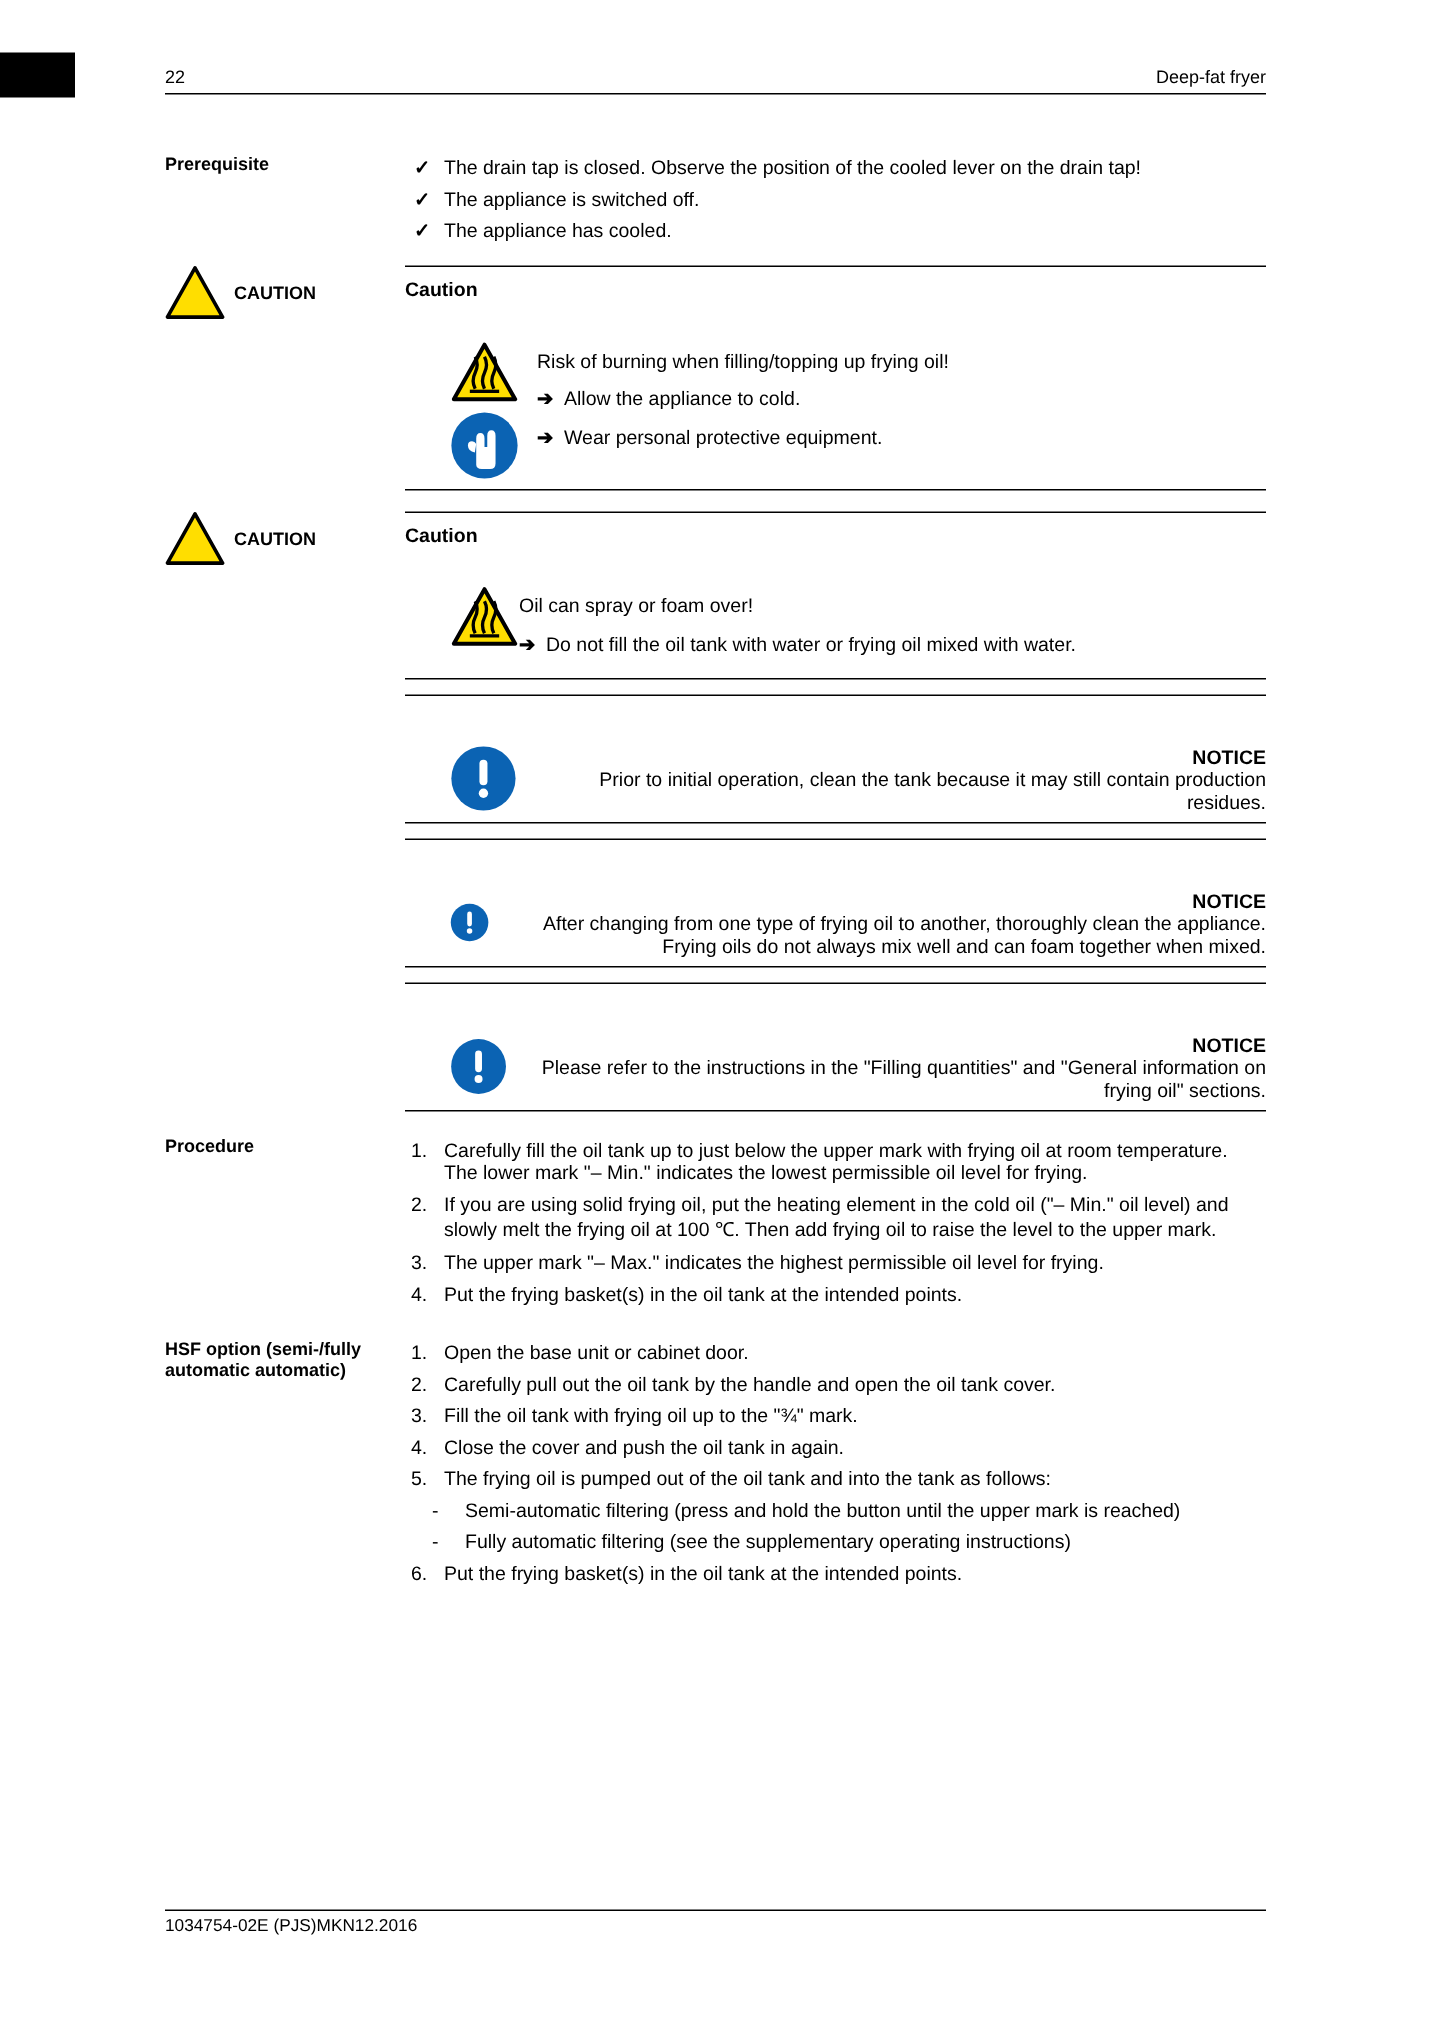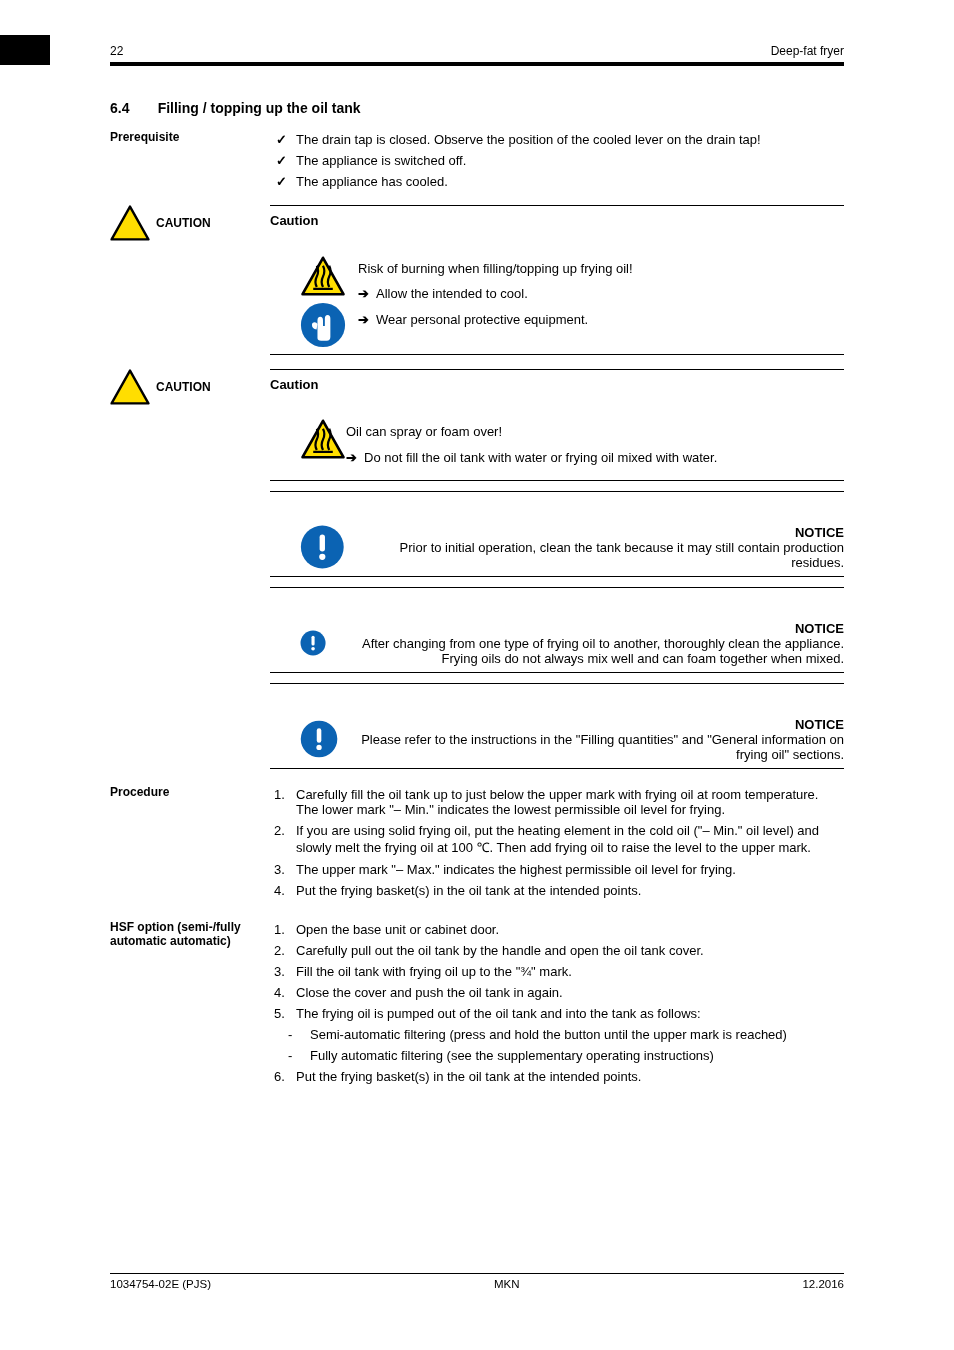--- a/index.html
+++ b/index.html
@@ -19,21 +19,21 @@
     position: absolute;
     top: 35px; left: 0;
     width: 50px; height: 30px;
     background: #000;
   }
   .page-header {
     position: absolute;
     top: 44px; left: 110px; right: 110px;
     display: flex;
     justify-content: space-between;
-    border-bottom: 4px solid #000000;
+    border-bottom: 1px solid #000000;
     padding-bottom: 4px;
     font-size: 12px;
   }
   .content {
     position: absolute;
     top: 100px; left: 110px; right: 110px; bottom: 120px;
   }
   .sec-num { display:inline-block; width: 44px; font-weight:bold; font-size:14px;}
   .sec-title { font-weight:bold; font-size:14px;}
   .section-head { margin: 0 0 12px 0; }
@@ -49,21 +49,21 @@
   .num-list-2 li { position:relative; padding-left:26px; margin:4px 0 6px 0; font-size:13px;}
   .num-list-2 li .num { position:absolute; left:4px; top:0;}
   .warn-label { font-weight:bold; text-transform:uppercase; font-size:12px;}
   .hr-body { border:0; border-top:1px solid #000; margin:0;}
   .para { font-size:13px; margin:4px 0 8px 0; line-height:1.35;}
   .arrow { font-weight:bold; display:inline-block; width:18px;}
   .footer {
     position:absolute; left:110px; right:110px; bottom:60px;
     border-top:1px solid #000;
     font-size:11.5px;
-    display:flex; justify-content:space-between;
+    display:flex; justify-content:flex-start;
     padding-top:4px;
   }
   
   svg { display:block; }
   .tri-yellow { width:40px; height:36px;}
   .tri-small { width:46px; height:40px;}
   .circ-blue { width:46px; height:46px;}
   .notice-block { display:flex; align-items:center; gap:14px; padding:6px 0;}
   .notice-block .ntext { flex:1 1 auto; font-size:13px;text-align:right;}
   .tight-top { margin-top:10px;}
@@ -77,24 +77,20 @@
 
 <div class="black-tab"></div>
 
 <div class="page-header">
   <span>22</span>
   <span>Deep-fat fryer</span>
 </div>
 
 <div class="content">
 
-  <div class="section-head">
-    <span class="sec-num">6.4</span>
-    <span class="sec-title">Filling / topping up the oil tank</span>
-  </div>
 
   <table class="layout">
     <tbody>
         <tr>
       <td class="sidebar-col">
         <div class="sidebar-label">Prerequisite</div>
       </td>
       <td class="body-col">
         <ul class="check-list">
           <li>The drain tap is closed. Observe the position of the cooled lever on the drain tap!</li>
@@ -130,21 +126,21 @@
               <line x1="28" y1="74" x2="72" y2="74" stroke="#000" stroke-width="5"></line>
             </svg>
             <svg class="circ-blue" viewBox="0 0 100 100">
               <circle cx="50" cy="50" r="48" fill="#0b63b3"></circle>
               <path d="M38 78 L38 40 q0 -8 6 -8 q6 0 6 8 l0 12 l4 0 l0 -16 q0 -8 6 -8 q6 0 6 8 l0 40 q0 8 -8 8 l-12 0 q-8 0 -8 -6 z" fill="#fff"></path>
               <path d="M36 60 q -10 -2 -10 -10 q 0 -6 6 -6 q 4 0 6 4" fill="#fff"></path>
             </svg>
           </div>
           <div style="flex:1;">
             <div class="para">Risk of burning when filling/topping up frying oil!</div>
-            <div class="para"><span class="arrow">➔</span><span>Allow the intended to cool.</span></div>
+            <div class="para"><span class="arrow">➔</span><span>Allow the appliance to cold.</span></div>
             <div class="para"><span class="arrow">➔</span><span>Wear personal protective equipment.</span></div>
           </div>
         </div>
         <hr class="hr-body mt6">
       </td>
     </tr>
   </tbody>
     </table>
 
   <table class="layout mt14">

